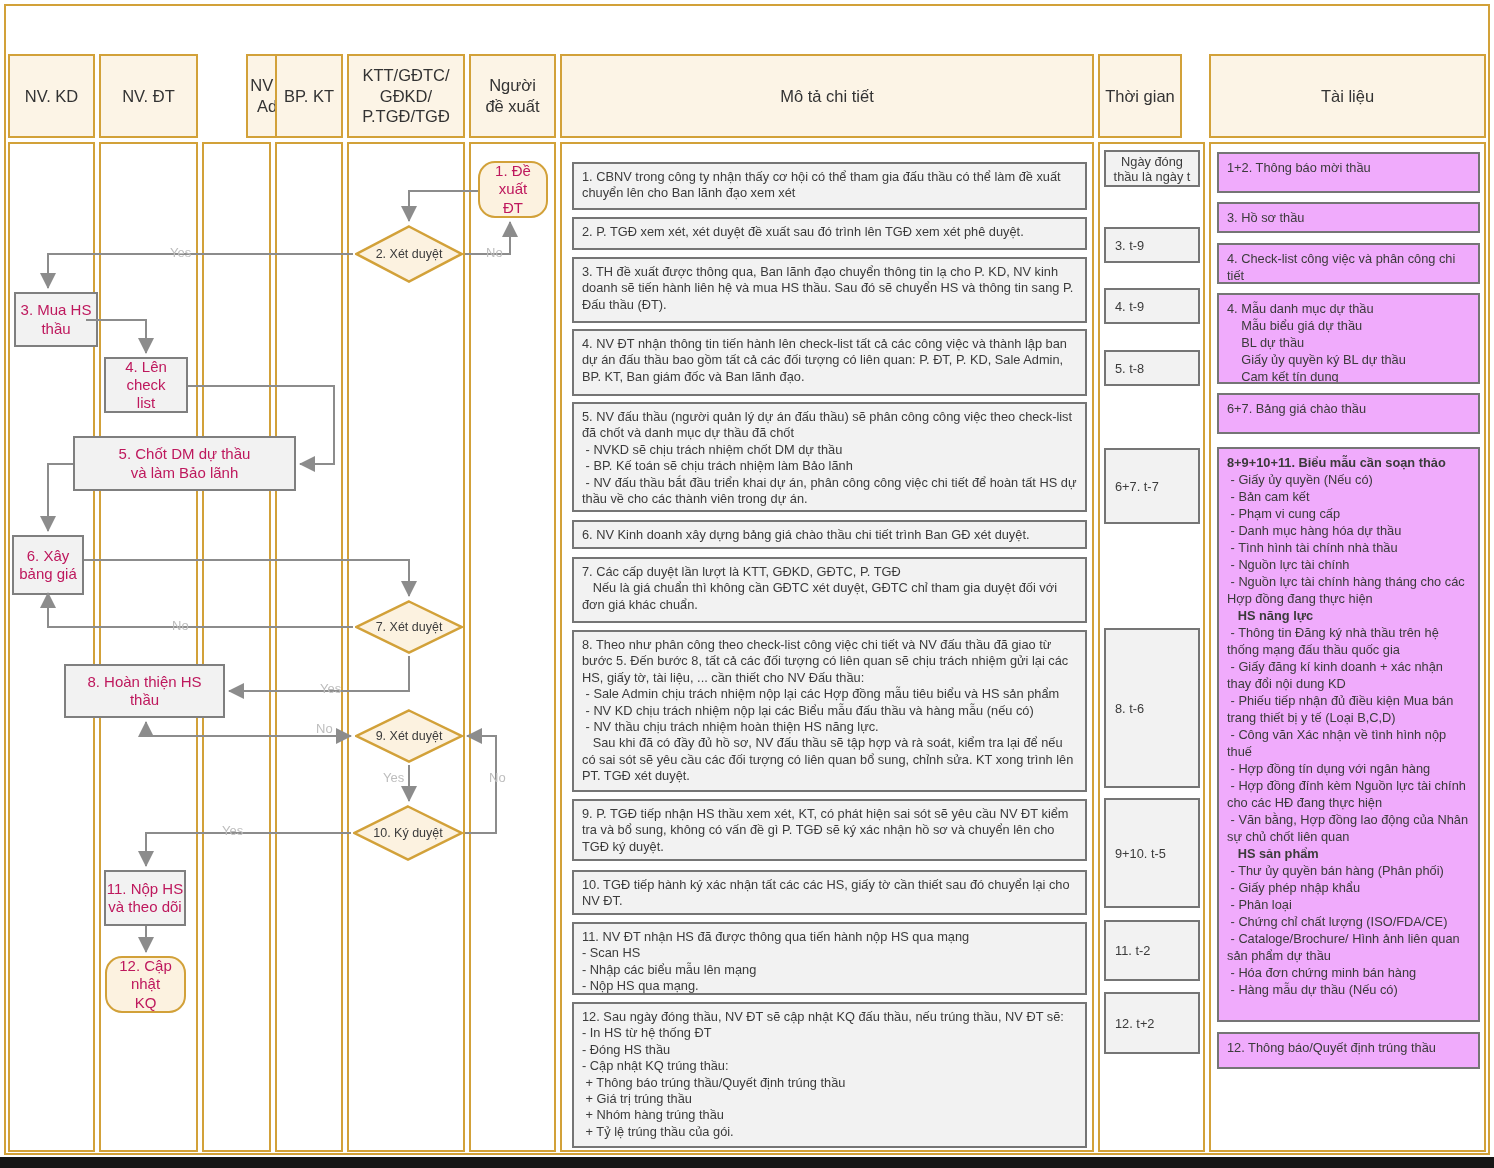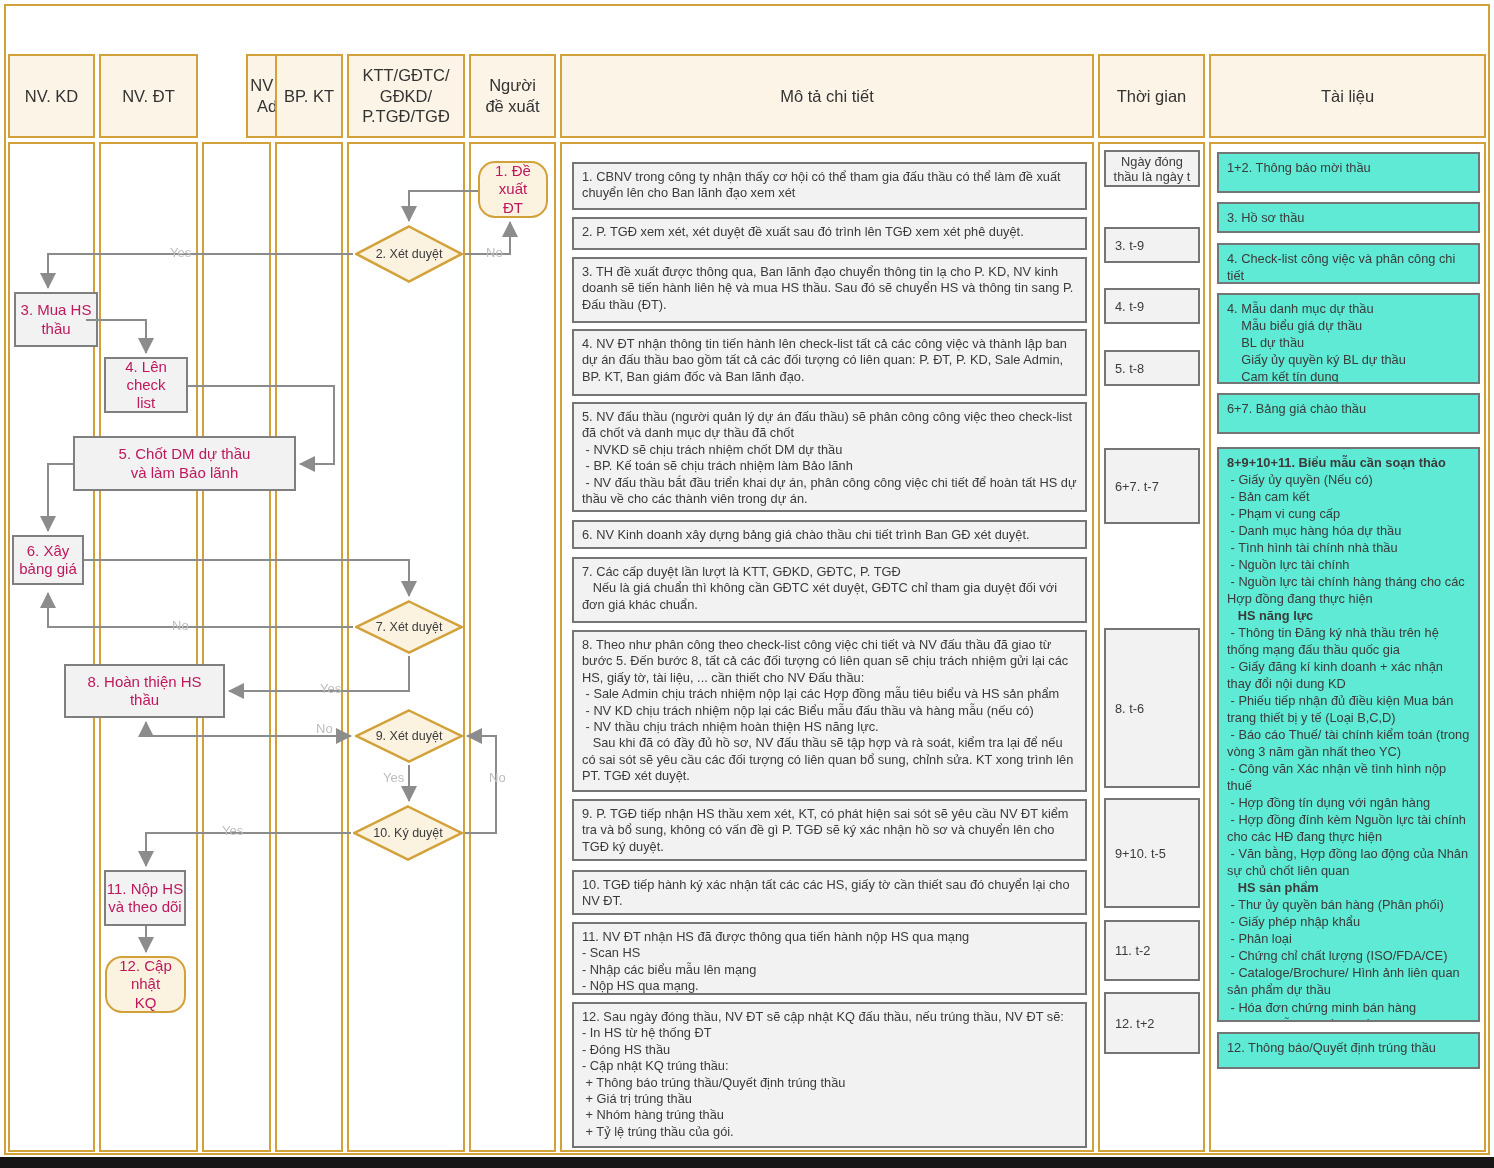--- a/index.html
+++ b/index.html
@@ -16,21 +16,21 @@
         font-size:15px;line-height:1.22;white-space:pre-line;color:#be185d;}
   .proc{background:#f2f2f2;border:2px solid #7f7f7f;}
   .term{background:#fcf2e0;border:2.5px solid #d2a139;border-radius:17px;}
   .decision-label{position:absolute;inset:0;display:flex;align-items:center;justify-content:center;
                   font-size:12.5px;color:#3b3b3b;white-space:pre-line;text-align:center;}
   .desc-box{background:#f2f2f2;border:2px solid #757575;padding:5px 8px;font-size:12.8px;line-height:1.28;
             white-space:pre-wrap;color:#3b3b3b;overflow:hidden;}
   .time-box{background:#f2f2f2;border:2px solid #757575;display:flex;align-items:center;
             font-size:12.8px;color:#3b3b3b;padding-left:9px;white-space:pre-line;}
   .time-box.center{justify-content:center;padding-left:0;text-align:center;}
-  .doc-box{background:#5eead4;border:2px solid #757575;padding:5px 8px;font-size:12.8px;line-height:1.33;
+  .doc-box{background:#f0abfc;border:2px solid #757575;padding:5px 8px;font-size:12.8px;line-height:1.33;
            color:#3b3b3b;overflow:hidden;}
   .doc-line{white-space:pre-wrap;}
   .doc-line.bold{font-weight:bold;}
   .edge-label{position:absolute;font-size:13px;color:#bdbdbd;line-height:1;}
   .bottom-bar{background:#161616;}
   svg.overlay{position:absolute;left:0;top:0;pointer-events:none;}
 </style>
 </head>
 <body>
 
@@ -41,21 +41,21 @@
       <div class="abs hdr-cell" style="left: 99px; top: 54px; width: 99px; height: 84px;">NV. ĐT</div>
       <div class="abs hdr-cell" style="left: 202px; top: 54px; width: 69px; height: 84px; margin-left: 44px;">NV Sale
 Admin</div>
       <div class="abs hdr-cell" style="left: 275px; top: 54px; width: 68px; height: 84px;">BP. KT</div>
       <div class="abs hdr-cell" style="left: 347px; top: 54px; width: 118px; height: 84px;">KTT/GĐTC/
 GĐKD/
 P.TGĐ/TGĐ</div>
       <div class="abs hdr-cell" style="left: 469px; top: 54px; width: 87px; height: 84px;">Người
 đề xuất</div>
       <div class="abs hdr-cell" style="left: 560px; top: 54px; width: 534px; height: 84px;">Mô tả chi tiết</div>
-      <div class="abs hdr-cell" style="left: 1098px; top: 54px; width: 107px; height: 84px;">Thời gian</div>
+      <div class="abs hdr-cell" style="left: 1098px; top: 54px; width: 84px; height: 84px;">Thời gian</div>
       <div class="abs hdr-cell" style="left: 1209px; top: 54px; width: 277px; height: 84px;">Tài liệu</div>
     </div>
   <div id="bodies">
       <div class="abs body-cell" style="left: 8px; top: 142px; width: 87px; height: 1010px;"></div>
       <div class="abs body-cell" style="left: 99px; top: 142px; width: 99px; height: 1010px;"></div>
       <div class="abs body-cell" style="left: 202px; top: 142px; width: 69px; height: 1010px;"></div>
       <div class="abs body-cell" style="left: 275px; top: 142px; width: 68px; height: 1010px;"></div>
       <div class="abs body-cell" style="left: 347px; top: 142px; width: 118px; height: 1010px;"></div>
       <div class="abs body-cell" style="left: 469px; top: 142px; width: 87px; height: 1010px;"></div>
       <div class="abs body-cell" style="left: 560px; top: 142px; width: 534px; height: 1010px;"></div>
@@ -67,21 +67,21 @@
 ĐT</div>
       <div class="abs" style="left: 355px; top: 225px; width: 108px; height: 58px;"><svg width="108" height="58">
           <polygon points="54,1.5 106.5,29 54,56.5 1.5,29" fill="#fcf2e0" stroke="#d2a139" stroke-width="2.5"></polygon>
         </svg><div class="decision-label">2. Xét duyệt</div></div>
       <div class="abs node proc" style="left: 14px; top: 292px; width: 84px; height: 55px;">3. Mua HS
 thầu</div>
       <div class="abs node proc" style="left: 104px; top: 357px; width: 84px; height: 56px;">4. Lên check
 list</div>
       <div class="abs node proc" style="left: 73px; top: 436px; width: 223px; height: 55px;">5. Chốt DM dự thầu
 và làm Bảo lãnh</div>
-      <div class="abs node proc" style="left: 12px; top: 535px; width: 72px; height: 50px;">6. Xây
+      <div class="abs node proc" style="left: 12px; top: 535px; width: 72px; height: 60px;">6. Xây
 bảng giá</div>
       <div class="abs" style="left: 355px; top: 600px; width: 108px; height: 54px;"><svg width="108" height="54">
           <polygon points="54,1.5 106.5,27 54,52.5 1.5,27" fill="#fcf2e0" stroke="#d2a139" stroke-width="2.5"></polygon>
         </svg><div class="decision-label">7. Xét duyệt</div></div>
       <div class="abs node proc" style="left: 64px; top: 664px; width: 161px; height: 54px;">8. Hoàn thiện HS
 thầu</div>
       <div class="abs" style="left: 355px; top: 709px; width: 108px; height: 54px;"><svg width="108" height="54">
           <polygon points="54,1.5 106.5,27 54,52.5 1.5,27" fill="#fcf2e0" stroke="#d2a139" stroke-width="2.5"></polygon>
         </svg><div class="decision-label">9. Xét duyệt</div></div>
       <div class="abs" style="left: 353px; top: 805px; width: 110px; height: 56px;"><svg width="110" height="56">
@@ -196,21 +196,20 @@
         <div class="doc-line"> - Bản cam kết</div>
         <div class="doc-line"> - Phạm vi cung cấp</div>
         <div class="doc-line"> - Danh mục hàng hóa dự thầu</div>
         <div class="doc-line"> - Tình hình tài chính nhà thầu</div>
         <div class="doc-line"> - Nguồn lực tài chính</div>
         <div class="doc-line"> - Nguồn lực tài chính hàng tháng cho các Hợp đồng đang thực hiện</div>
         <div class="doc-line bold">   HS năng lực</div>
         <div class="doc-line"> - Thông tin Đăng ký nhà thầu trên hệ thống mạng đấu thầu quốc gia</div>
         <div class="doc-line"> - Giấy đăng kí kinh doanh + xác nhận thay đổi nội dung KD</div>
         <div class="doc-line"> - Phiếu tiếp nhận đủ điều kiện Mua bán trang thiết bị y tế (Loại B,C,D)</div>
-        <div class="doc-line"> - Báo cáo Thuế/ tài chính kiểm toán (trong vòng 3 năm gần nhất theo YC)</div>
         <div class="doc-line"> - Công văn Xác nhận về tình hình nộp thuế</div>
         <div class="doc-line"> - Hợp đồng tín dụng với ngân hàng</div>
         <div class="doc-line"> - Hợp đồng đính kèm Nguồn lực tài chính cho các HĐ đang thực hiện</div>
         <div class="doc-line"> - Văn bằng, Hợp đồng lao động của Nhân sự chủ chốt liên quan</div>
         <div class="doc-line bold">   HS sản phẩm</div>
         <div class="doc-line"> - Thư ủy quyền bán hàng (Phân phối)</div>
         <div class="doc-line"> - Giấy phép nhập khẩu</div>
         <div class="doc-line"> - Phân loại</div>
         <div class="doc-line"> - Chứng chỉ chất lượng (ISO/FDA/CE)</div>
         <div class="doc-line"> - Cataloge/Brochure/ Hình ảnh liên quan sản phẩm dự thầu</div>

